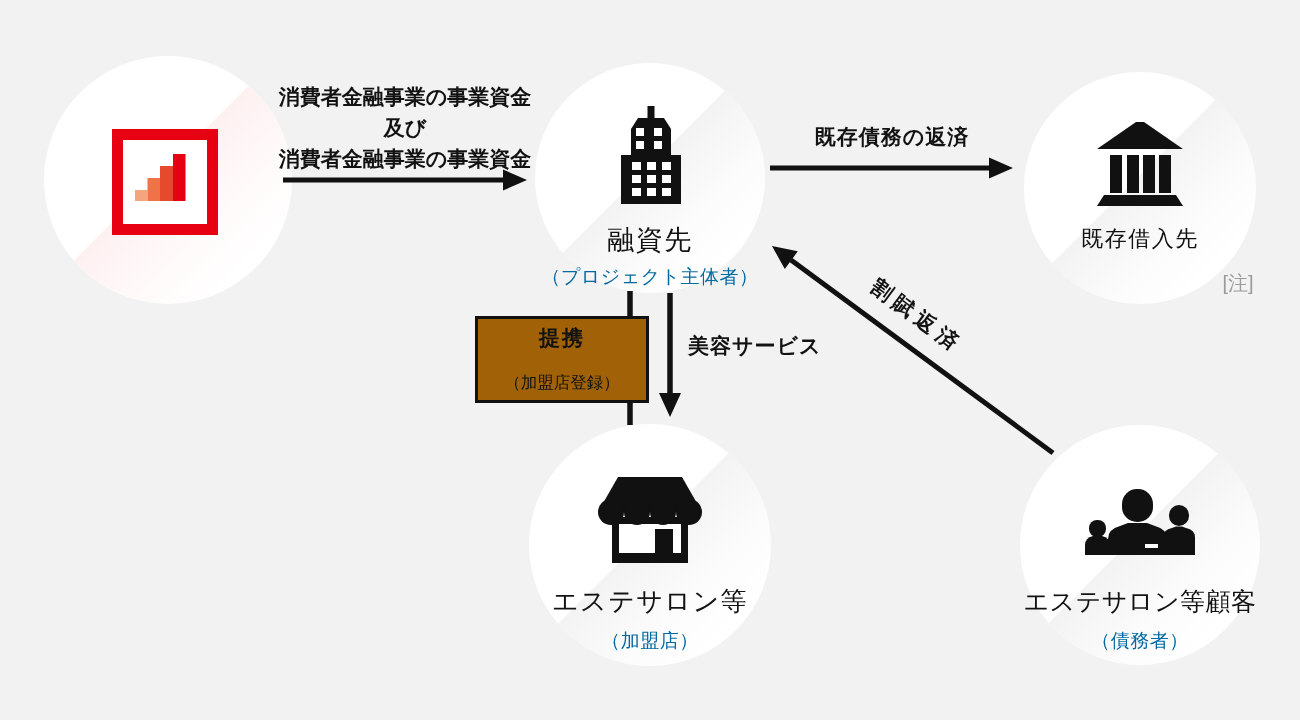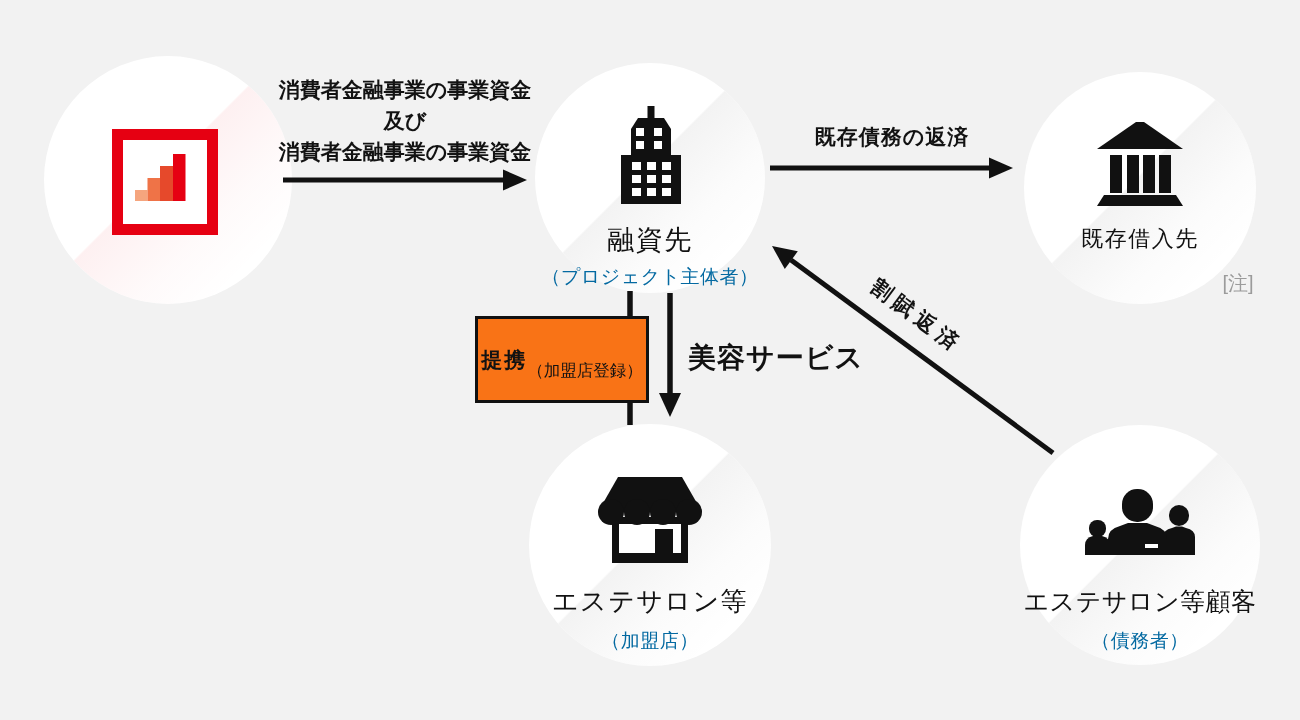--- a/index.html
+++ b/index.html
@@ -16,21 +16,21 @@
 
   #edges{position:absolute;left:0;top:0;z-index:2;}
 
   .node-title{position:absolute;z-index:4;font-weight:400;color:#121212;text-align:center;letter-spacing:1.5px;white-space:nowrap;}
   .node-sub{position:absolute;z-index:4;font-weight:500;color:#0369a1;text-align:center;letter-spacing:0.5px;white-space:nowrap;}
   .edge-label{position:absolute;z-index:4;font-weight:700;color:#121212;white-space:nowrap;}
 
   .note{position:absolute;z-index:4;color:#9b9b9b;font-size:20px;font-weight:400;text-align:center;}
 
   #partnership-box{position:absolute;z-index:5;left:475px;top:316px;width:168px;height:81px;
-      background:#f97316;border:3px solid #111111;display:flex;flex-direction:row;align-items:center;justify-content:center;}
+      background:#a16207;border:3px solid #111111;display:flex;flex-direction:column;align-items:center;justify-content:center;}
   #partnership-box .bt{font-size:21px;font-weight:700;letter-spacing:2px;line-height:1.2;}
   #partnership-box .bs{font-size:16.5px;font-weight:400;letter-spacing:0;margin-top:22px;}
 
   #installment-label{transform:rotate(36.4deg);transform-origin:center center;letter-spacing:6px;}
 </style>
 </head>
 <body>
 
 <div id="stage">
 
@@ -154,29 +154,29 @@
 
   <div class="node-title" style="left:1024px;top:224px;width:232px;font-size:22px;">既存借入先</div>
   <div class="note" style="left:1206px;top:270px;width:64px;">[注]</div>
 
   <div class="node-title" style="left:529px;top:584px;width:242px;font-size:26px;">エステサロン等</div>
   <div class="node-sub" style="left:529px;top:628px;width:242px;font-size:19px;">（加盟店）</div>
 
   <div class="node-title" style="left:1008px;top:585px;width:264px;font-size:25px;letter-spacing:0.5px;">エステサロン等顧客</div>
   <div class="node-sub" style="left:1020px;top:628px;width:240px;font-size:19px;">（債務者）</div>
 
-  <div class="edge-label" style="left:245px;top:74px;width:320px;font-size:21px;line-height:31px;text-align:center;">
+  <div class="edge-label" style="left:245px;top:81px;width:320px;font-size:21px;line-height:31px;text-align:center;">
     <div>消費者金融事業の事業資金</div>
     <div>及び</div>
     <div>消費者金融事業の事業資金</div>
   </div>
 
   <div class="edge-label" style="left:770px;top:123px;width:244px;font-size:21px;text-align:center;letter-spacing:1px;">既存債務の返済</div>
 
-  <div class="edge-label" style="left:688px;top:327px;font-size:28px;line-height:38px;letter-spacing:1px;margin-top:12px;">
+  <div class="edge-label" style="left:688px;top:327px;font-size:21px;line-height:38px;letter-spacing:1px;">
     <div>美容サービス</div>
   </div>
 
   <div class="edge-label" id="installment-label" style="left:832px;top:302px;width:170px;font-size:21px;text-align:center;">割賦返済</div>
 
   <div id="partnership-box">
     <div class="bt">提携</div>
     <div class="bs">（加盟店登録）</div>
   </div>
 

